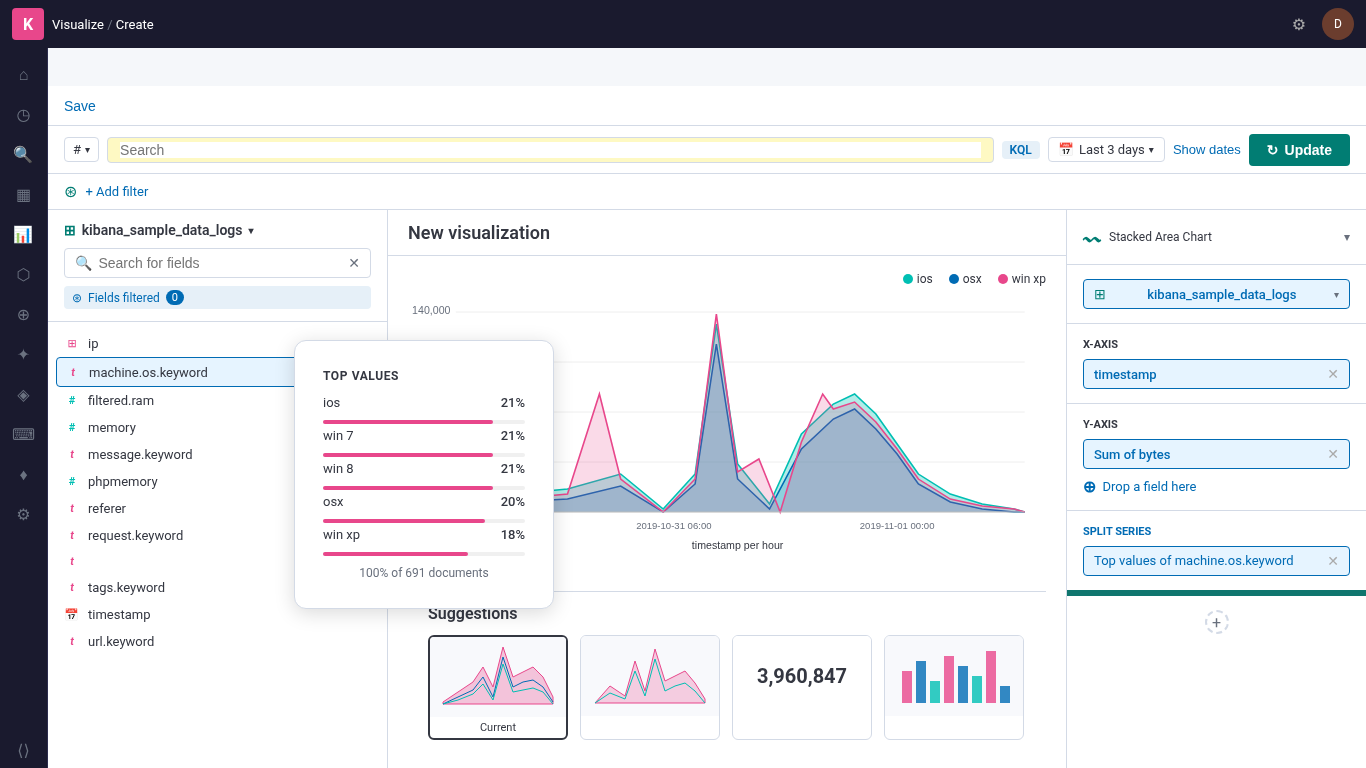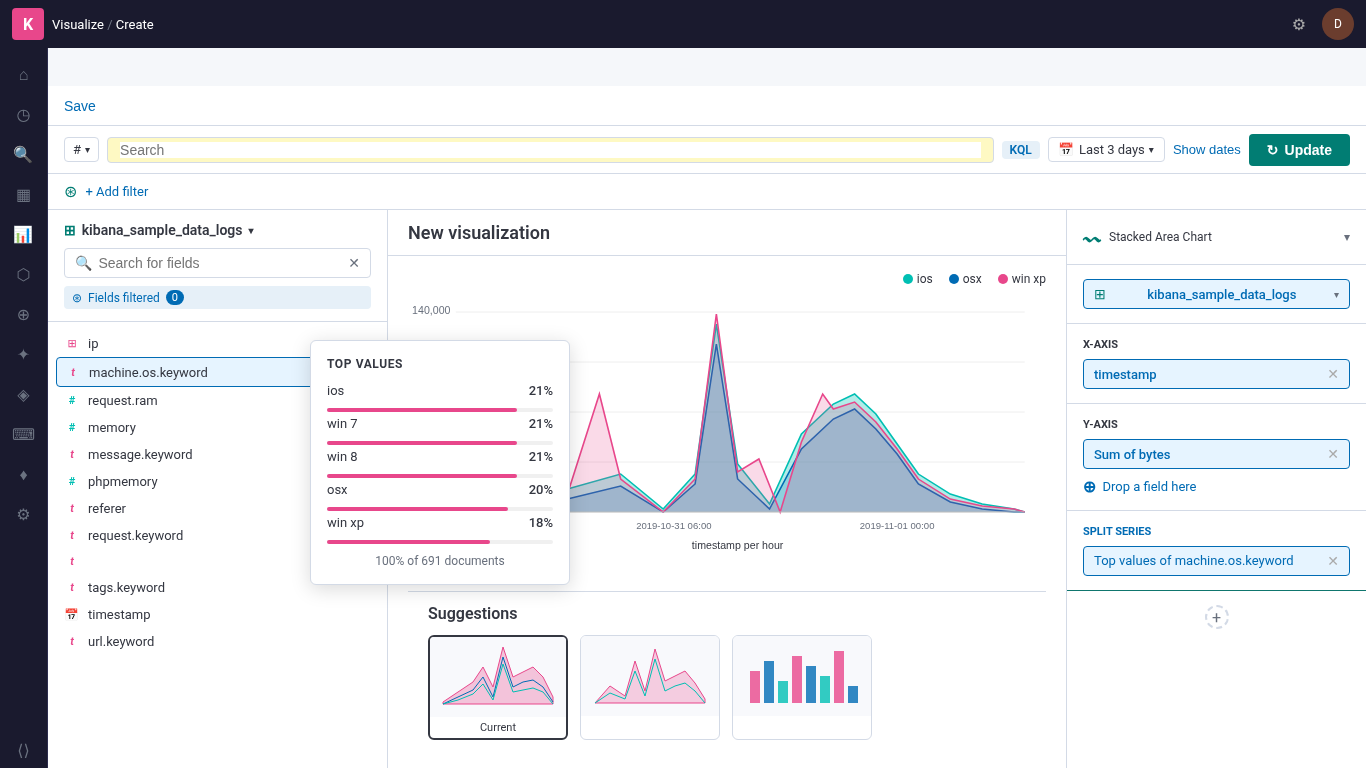--- a/index.html
+++ b/index.html
@@ -57,21 +57,21 @@
     .field-item { display: flex; align-items: center; gap: 8px; padding: 6px 16px; cursor: pointer; position: relative; }
     .field-item.active-field { background: #e6f4ff; border: 1px solid #006bb4; border-radius: 4px; margin: 0 8px; padding: 6px 8px; }
     .field-type-icon { font-size: 11px; width: 16px; text-align: center; }
     .field-type-hash { color: #00bfb3; font-weight: bold; }
     .field-type-t { color: #e8478b; font-style: italic; font-weight: bold; }
     .field-type-cal { color: #69707d; font-size: 12px; }
     .field-name-text { font-size: 13px; color: #343741; flex: 1; }
     .field-close-icon { color: #69707d; font-size: 14px; }
 
     
-    .top-values-popup { position: absolute; left: 310px; top: 340px; width: 260px; background: #fff; border: 1px solid #d3dae6; border-radius: 6px; box-shadow: 0 4px 20px rgba(0,0,0,0.15); z-index: 100; padding: 16px; }
+    .top-values-popup { position: absolute; left: 294px; top: 340px; width: 260px; background: #fff; border: 1px solid #d3dae6; border-radius: 12px; box-shadow: 0 4px 20px rgba(0,0,0,0.15); z-index: 100; padding: 28px; }
     .popup-title { font-size: 12px; font-weight: 700; color: #343741; margin-bottom: 12px; letter-spacing: 0.05em; text-transform: uppercase; }
     .popup-row { display: flex; align-items: center; gap: 8px; margin-bottom: 10px; }
     .popup-label { font-size: 13px; color: #343741; flex: 1; }
     .popup-pct { font-size: 13px; color: #343741; font-weight: 500; }
     .popup-bar-wrap { height: 4px; background: #f0f0f0; border-radius: 2px; margin-bottom: 4px; }
     .popup-bar { height: 4px; background: #e8478b; border-radius: 2px; }
     .popup-footer { font-size: 12px; color: #69707d; margin-top: 10px; text-align: center; }
 
     
     .chart-area { flex: 1; background: #fff; display: flex; flex-direction: column; overflow: hidden; }
@@ -88,21 +88,21 @@
     .chevron-icon { color: #69707d; font-size: 12px; }
 
     .axis-section { padding: 14px 16px; border-bottom: 1px solid #d3dae6; }
     .axis-label { font-size: 11px; font-weight: 700; color: #343741; text-transform: uppercase; margin-bottom: 8px; }
     .axis-field-tag { display: flex; align-items: center; justify-content: space-between; background: #e6f4ff; border: 1px solid #006bb4; border-radius: 4px; padding: 6px 10px; }
     .axis-field-name { color: #006bb4; font-size: 13px; font-weight: 500; }
     .axis-clear { color: #aaa; cursor: pointer; font-size: 14px; }
     .drop-field { display: flex; align-items: center; gap: 6px; color: #006bb4; font-size: 13px; cursor: pointer; padding: 8px 0 0 0; }
     .drop-plus { color: #006bb4; font-size: 16px; font-weight: bold; }
 
-    .split-section { padding: 14px 16px; border-bottom: 1px solid #0f766e; }
+    .split-section { padding: 14px 16px; border-bottom: 6px solid #0f766e; }
     .split-label { font-size: 11px; font-weight: 700; color: #006bb4; text-transform: uppercase; margin-bottom: 8px; cursor: pointer; }
     .split-field-tag { display: flex; align-items: flex-start; justify-content: space-between; background: #e6f4ff; border: 1px solid #006bb4; border-radius: 4px; padding: 6px 10px; }
     .split-field-name { color: #006bb4; font-size: 13px; }
 
     .add-section { padding: 14px 16px; display: flex; justify-content: center; }
     .add-circle { width: 24px; height: 24px; border: 2px dashed #d3dae6; border-radius: 50%; display: flex; align-items: center; justify-content: center; color: #69707d; cursor: pointer; font-size: 16px; }
 
     
     .suggestions-section { padding: 12px 20px 0; border-top: 1px solid #d3dae6; background: #fff; }
     .suggestions-title { font-size: 16px; font-weight: 600; margin-bottom: 12px; }
@@ -220,21 +220,21 @@
         </div>
 
         <div class="field-item active-field">
           <span class="field-type-icon field-type-t">t</span>
           <span class="field-name-text">machine.os.keyword</span>
           <span class="field-close-icon">⊙</span>
         </div>
 
         <div class="field-item">
           <span class="field-type-icon field-type-hash">#</span>
-          <span class="field-name-text">request.ram</span>
+          <span class="field-name-text">filtered.ram</span>
         </div>
 
         <div class="field-item">
           <span class="field-type-icon field-type-hash">#</span>
           <span class="field-name-text">memory</span>
         </div>
 
         <div class="field-item">
           <span class="field-type-icon field-type-t">t</span>
           <span class="field-name-text">message.keyword</span>
@@ -348,20 +348,26 @@
             <div class="suggestion-card">
               <div class="suggestion-preview">
                 <svg width="120" height="70" viewBox="0 0 120 70">
                   <path d="M5,62 L20,45 L35,55 L45,20 L55,50 L65,8 L75,40 L85,35 L95,30 L105,42 L115,58 L115,62 L5,62 Z" fill="rgba(232,71,139,0.25)" stroke="#e8478b" stroke-width="1"></path>
                   <path d="M5,62 L20,52 L35,58 L45,30 L55,55 L65,18 L75,50 L85,45 L95,42 L105,50 L115,62" fill="none" stroke="#00bfb3" stroke-width="1"></path>
                 </svg>
               </div>
               <div class="suggestion-label"></div>
             </div>
 
+            <div class="suggestion-card">
+              <div class="suggestion-preview" style="background:white;">
+                <div class="suggestion-number">3,960,847</div>
+              </div>
+              <div class="suggestion-label"></div>
+            </div>
 
             <div class="suggestion-card">
               <div class="suggestion-preview">
                 <svg width="120" height="70" viewBox="0 0 120 70">
                   <rect x="8" y="30" width="10" height="32" fill="#e8478b" opacity="0.8"></rect>
                   <rect x="22" y="20" width="10" height="42" fill="#006bb4" opacity="0.8"></rect>
                   <rect x="36" y="40" width="10" height="22" fill="#00bfb3" opacity="0.8"></rect>
                   <rect x="50" y="15" width="10" height="47" fill="#e8478b" opacity="0.8"></rect>
                   <rect x="64" y="25" width="10" height="37" fill="#006bb4" opacity="0.8"></rect>
                   <rect x="78" y="35" width="10" height="27" fill="#00bfb3" opacity="0.8"></rect>

